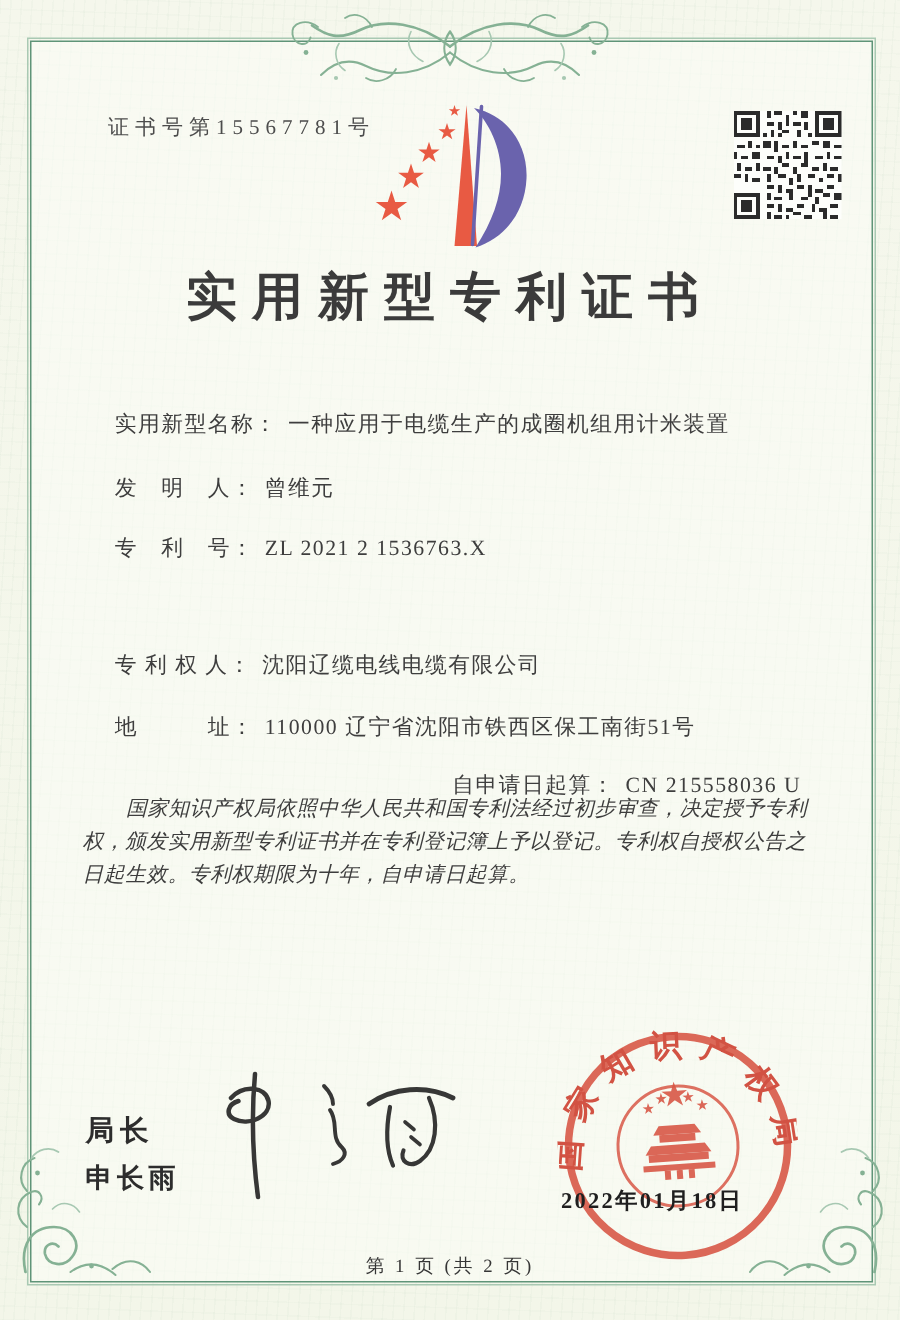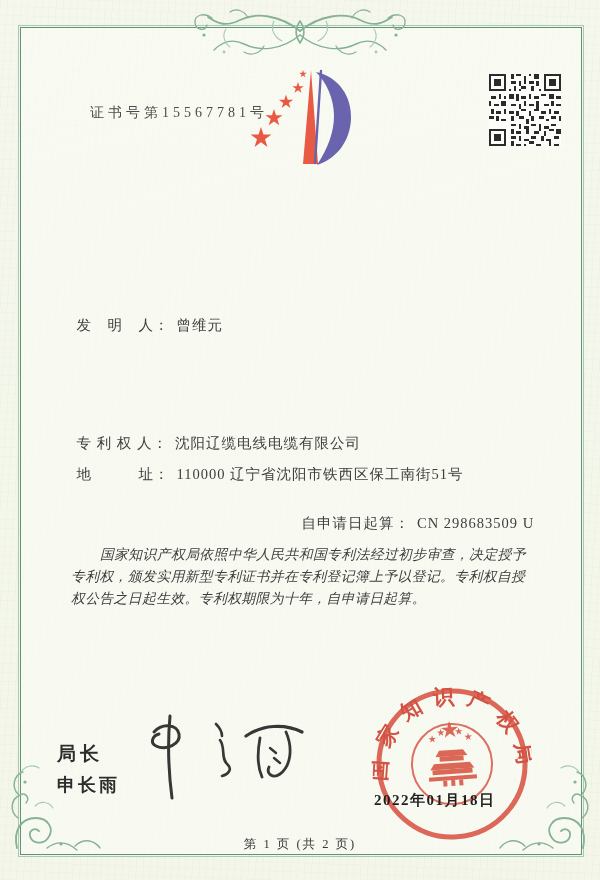--- a/index.html
+++ b/index.html
@@ -20,36 +20,36 @@
     position:absolute;left:18px;top:25px;right:16px;bottom:23px;
     border:1px solid #a9c9b3;
   }
   .frame-inner{
     position:absolute;inset:1px;
     border:1.6px solid #5f9478;
     background:rgba(252,253,248,0.55);
   }
   .abs{position:absolute;}
   .cert-number{
-    left:90px;top:76px;font-size:14px;color:#4c4c4c;letter-spacing:4px;white-space:pre;margin-top:28px;
+    left:72px;top:76px;font-size:14px;color:#4c4c4c;letter-spacing:4px;white-space:pre;
   }
   .title{
     left:0;right:0;top:175px;text-align:center;
     font-size:34px;font-weight:700;color:#3b3b3b;letter-spacing:10px;
   }
   .field{left:58px;font-size:14.5px;color:#3e3e3e;letter-spacing:1px;white-space:pre;}
   .field .flabel{white-space:pre;}
   .field .fvalue{margin-left:7px;}
   .grant-number{left:283px;}
   .paragraphs{
     left:55px;top:528px;width:494px;
     font-size:13.8px;line-height:22px;color:#3d3d3d;
     font-style:italic;letter-spacing:0.4px;
   }
-  .paragraphs p{margin:16px;text-indent:2.1em;}
+  .paragraphs p{margin:0;text-indent:2.1em;}
   .officer-title{left:57px;top:741px;font-size:19px;color:#2d2d2d;letter-spacing:4px;font-weight:600;}
   .officer-name{left:57px;top:773px;font-size:18px;color:#2d2d2d;letter-spacing:3px;font-weight:600;}
   .signature-svg{left:132px;top:710px;}
   .seal-wrap{left:372px;top:684px;width:160px;height:160px;opacity:0.92;transform:rotate(-4deg);}
   .seal-date{
     left:374px;top:791px;font-size:15px;font-weight:700;color:#1f1f1f;letter-spacing:1.5px;
   }
   .footer{
     left:0;right:0;top:836px;text-align:center;
     font-size:12.5px;color:#363636;letter-spacing:2px;
@@ -148,32 +148,39 @@
       M0 11h1v2H0z M2 12h2v1H2z M5 11h2v2H5z M9 12h2v1H9z M12 12h1v2h-1z M14 11h1v2h-1z M16 12h2v1h-2z M19 11h1v3h-1z M22 12h2v1h-2z M25 11h1v2h-1z M27 12h2v1h-2z
       M1 14h1v2H1z M3 15h2v1H3z M6 14h1v2H6z M8 15h2v1H8z M11 15h1v2h-1z M13 14h2v1h-2z M16 15h1v2h-1z M18 14h2v1h-2z M21 15h2v1h-2z M24 14h1v2h-1z M26 15h2v1h-2z
       M0 17h2v1H0z M3 17h1v2H3z M5 18h2v1H5z M9 17h1v2H9z M12 17h2v1h-2z M15 18h1v2h-1z M17 17h1v2h-1z M20 17h2v1h-2z M23 18h1v1h-1z M25 17h2v1h-2z M28 17h1v2h-1z
       M9 20h2v1H9z M12 20h1v2h-1z M14 21h2v1h-2z M17 20h2v1h-2z M20 20h1v3h-1z M22 21h2v1h-2z M25 20h2v1h-2z
       M9 22h1v2H9z M11 23h2v1h-2z M15 22h1v2h-1z M18 23h2v1h-2z M22 23h1v2h-1z M24 22h2v1h-2z M27 22h2v2h-2z
       M9 25h2v1H9z M12 25h1v2h-1z M14 26h2v1h-2z M17 25h2v1h-2z M21 25h1v2h-1z M23 26h2v1h-2z M26 25h2v1h-2z
       M9 27h1v2H9z M11 28h2v1h-2z M14 28h1v1h-1z M16 27h2v1h-2z M19 28h2v1h-2z M24 27h1v2h-1z M26 28h2v1h-2z"></path>
     </g>
   </svg>
 
-
+  <div class="abs title">实用新型专利证书</div>
+
+  <div class="abs field" style="top:256px">
+    <span class="flabel">实用新型名称：</span><span class="fvalue">一种应用于电缆生产的成圈机组用计米装置</span>
+  </div>
   <div class="abs field" style="top:299px">
     <span class="flabel">发　明　人：</span><span class="fvalue">曾维元</span>
   </div>
+  <div class="abs field" style="top:339px">
+    <span class="flabel">专　利　号：</span><span class="fvalue">ZL 2021 2 1536763.X</span>
+  </div>
   <div class="abs field" style="top:417px">
     <span class="flabel">专 利 权 人：</span><span class="fvalue">沈阳辽缆电线电缆有限公司</span>
   </div>
-  <div class="abs field" style="top:448px">
+  <div class="abs field" style="top:458px">
     <span class="flabel">地　　　址：</span><span class="fvalue">110000 辽宁省沈阳市铁西区保工南街51号</span>
   </div>
   <div class="abs field grant-number" style="top:497px">
-    <span class="flabel">自申请日起算：</span><span class="fvalue">CN 298683509 U</span>
+    <span class="flabel">自申请日起算：</span><span class="fvalue">CN 215558036 U</span>
   </div>
 
   <div class="abs paragraphs">
     <p>国家知识产权局依照中华人民共和国专利法经过初步审查，决定授予专利权，颁发实用新型专利证书并在专利登记簿上予以登记。专利权自授权公告之日起生效。专利权期限为十年，自申请日起算。</p>
   </div>
 
   <div class="abs officer-title">局长</div>
   <div class="abs officer-name">申长雨</div>
 
   <svg class="abs signature-svg" width="192" height="96" viewBox="0 0 192 96">

